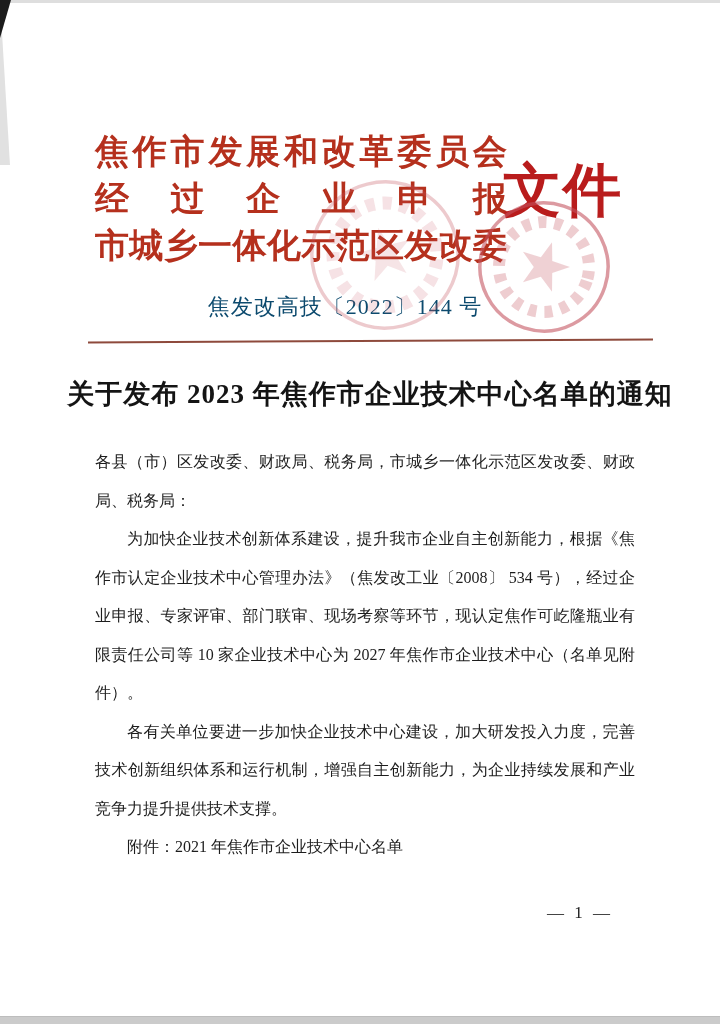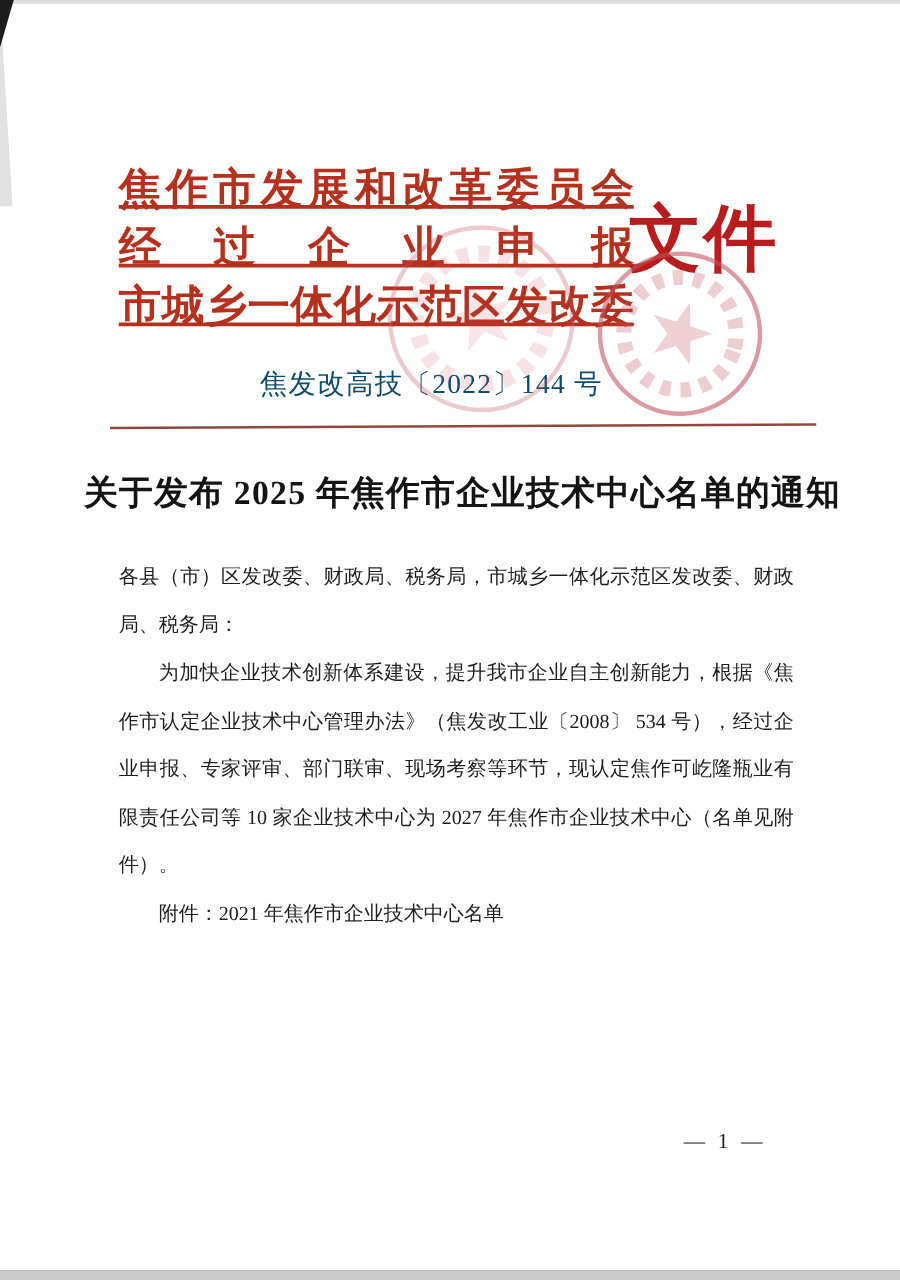--- a/index.html
+++ b/index.html
@@ -13,21 +13,21 @@
   .corner-mark{position:absolute;top:0;left:0;width:0;height:0;
     border-top:38px solid #1c1c1c;border-right:11px solid transparent;}
   .edge-wedge{position:absolute;top:0;left:0;width:0;height:0;
     border-top:165px solid transparent;border-left:10px solid #d9d9d9;opacity:.8;}
   
   .header{position:absolute;top:128px;left:95px;width:560px;}
   .agency-col{width:412px;}
   .agency-line{
     display:block;width:412px;color:#b5301d;font-weight:bold;
     font-size:34px;line-height:47px;white-space:nowrap;
-    text-align:justify;text-align-last:justify;text-justify:inter-character;text-decoration:underline;
+    text-align:justify;text-align-last:justify;text-justify:inter-character;
   }
   .doc-type{
     position:absolute;left:408px;top:34px;font-size:58px;line-height:1;
     font-weight:bold;color:#b91c1c;letter-spacing:2px;white-space:nowrap;
   }
   .doc-number{
     position:absolute;top:292px;left:0;width:690px;text-align:center;
     font-size:22px;color:#0c4a6e;letter-spacing:1px;
   }
   .red-line{
@@ -69,25 +69,26 @@
       <span class="agency-line">经过企业申报</span>
       <span class="agency-line">市城乡一体化示范区发改委</span>
     </div>
     <div class="doc-type">文件</div>
   </div>
 
   <div class="doc-number">焦发改高技〔2022〕144 号</div>
 
   <div class="red-line"></div>
 
-  <div class="doc-title">关于发布 2025 年焦作市企业技术中心名单的通知</div>
+  <div class="doc-title">关于发布 2023 年焦作市企业技术中心名单的通知</div>
 
   <div class="body-text">
     <p>各县（市）区发改委、财政局、税务局，市城乡一体化示范区发改委、财政局、税务局：</p>
     <p class="para-indent">为加快企业技术创新体系建设，提升我市企业自主创新能力，根据《焦作市认定企业技术中心管理办法》（焦发改工业〔2008〕 534 号），经过企业申报、专家评审、部门联审、现场考察等环节，现认定焦作可屹隆瓶业有限责任公司等 10 家企业技术中心为 2027 年焦作市企业技术中心（名单见附件）。</p>
+    <p class="para-indent">各有关单位要进一步加快企业技术中心建设，加大研发投入力度，完善技术创新组织体系和运行机制，增强自主创新能力，为企业持续发展和产业竞争力提升提供技术支撑。</p>
     <p class="attachment">附件：2021 年焦作市企业技术中心名单</p>
   </div>
 
   <div class="page-number">— 1 —</div>
 
   <svg class="seal-layer" width="720" height="1024" viewBox="0 0 720 1024" aria-hidden="true">
 
     <g transform="translate(385,255) rotate(-14)" opacity="0.30">
       <circle r="73" fill="none" stroke="#c4525e" stroke-width="3.5"></circle>
       <circle r="52" fill="none" stroke="#c4525e" stroke-width="13" stroke-dasharray="9 8" opacity="0.55"></circle>

